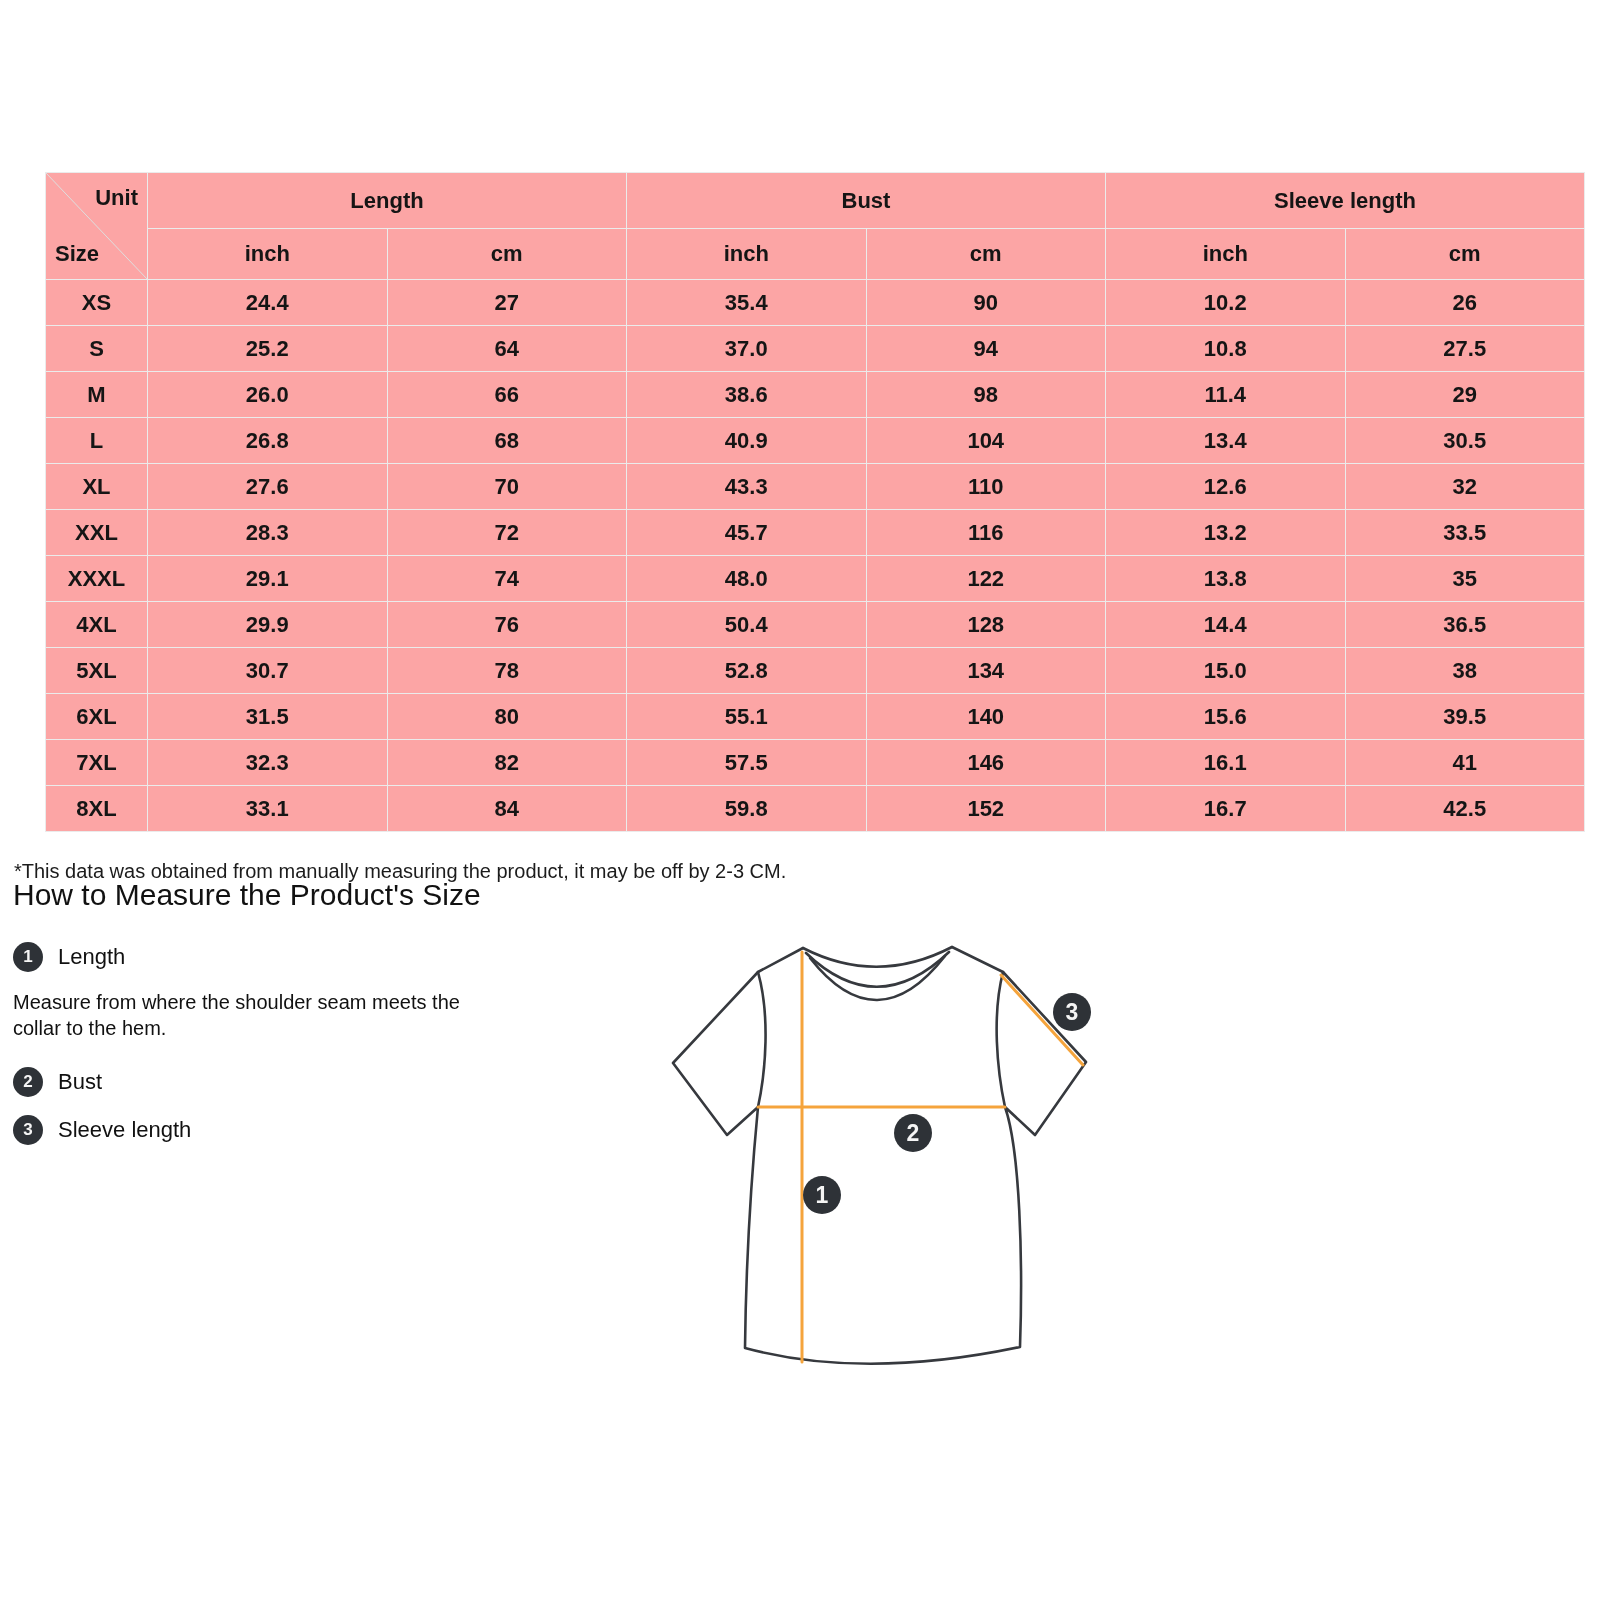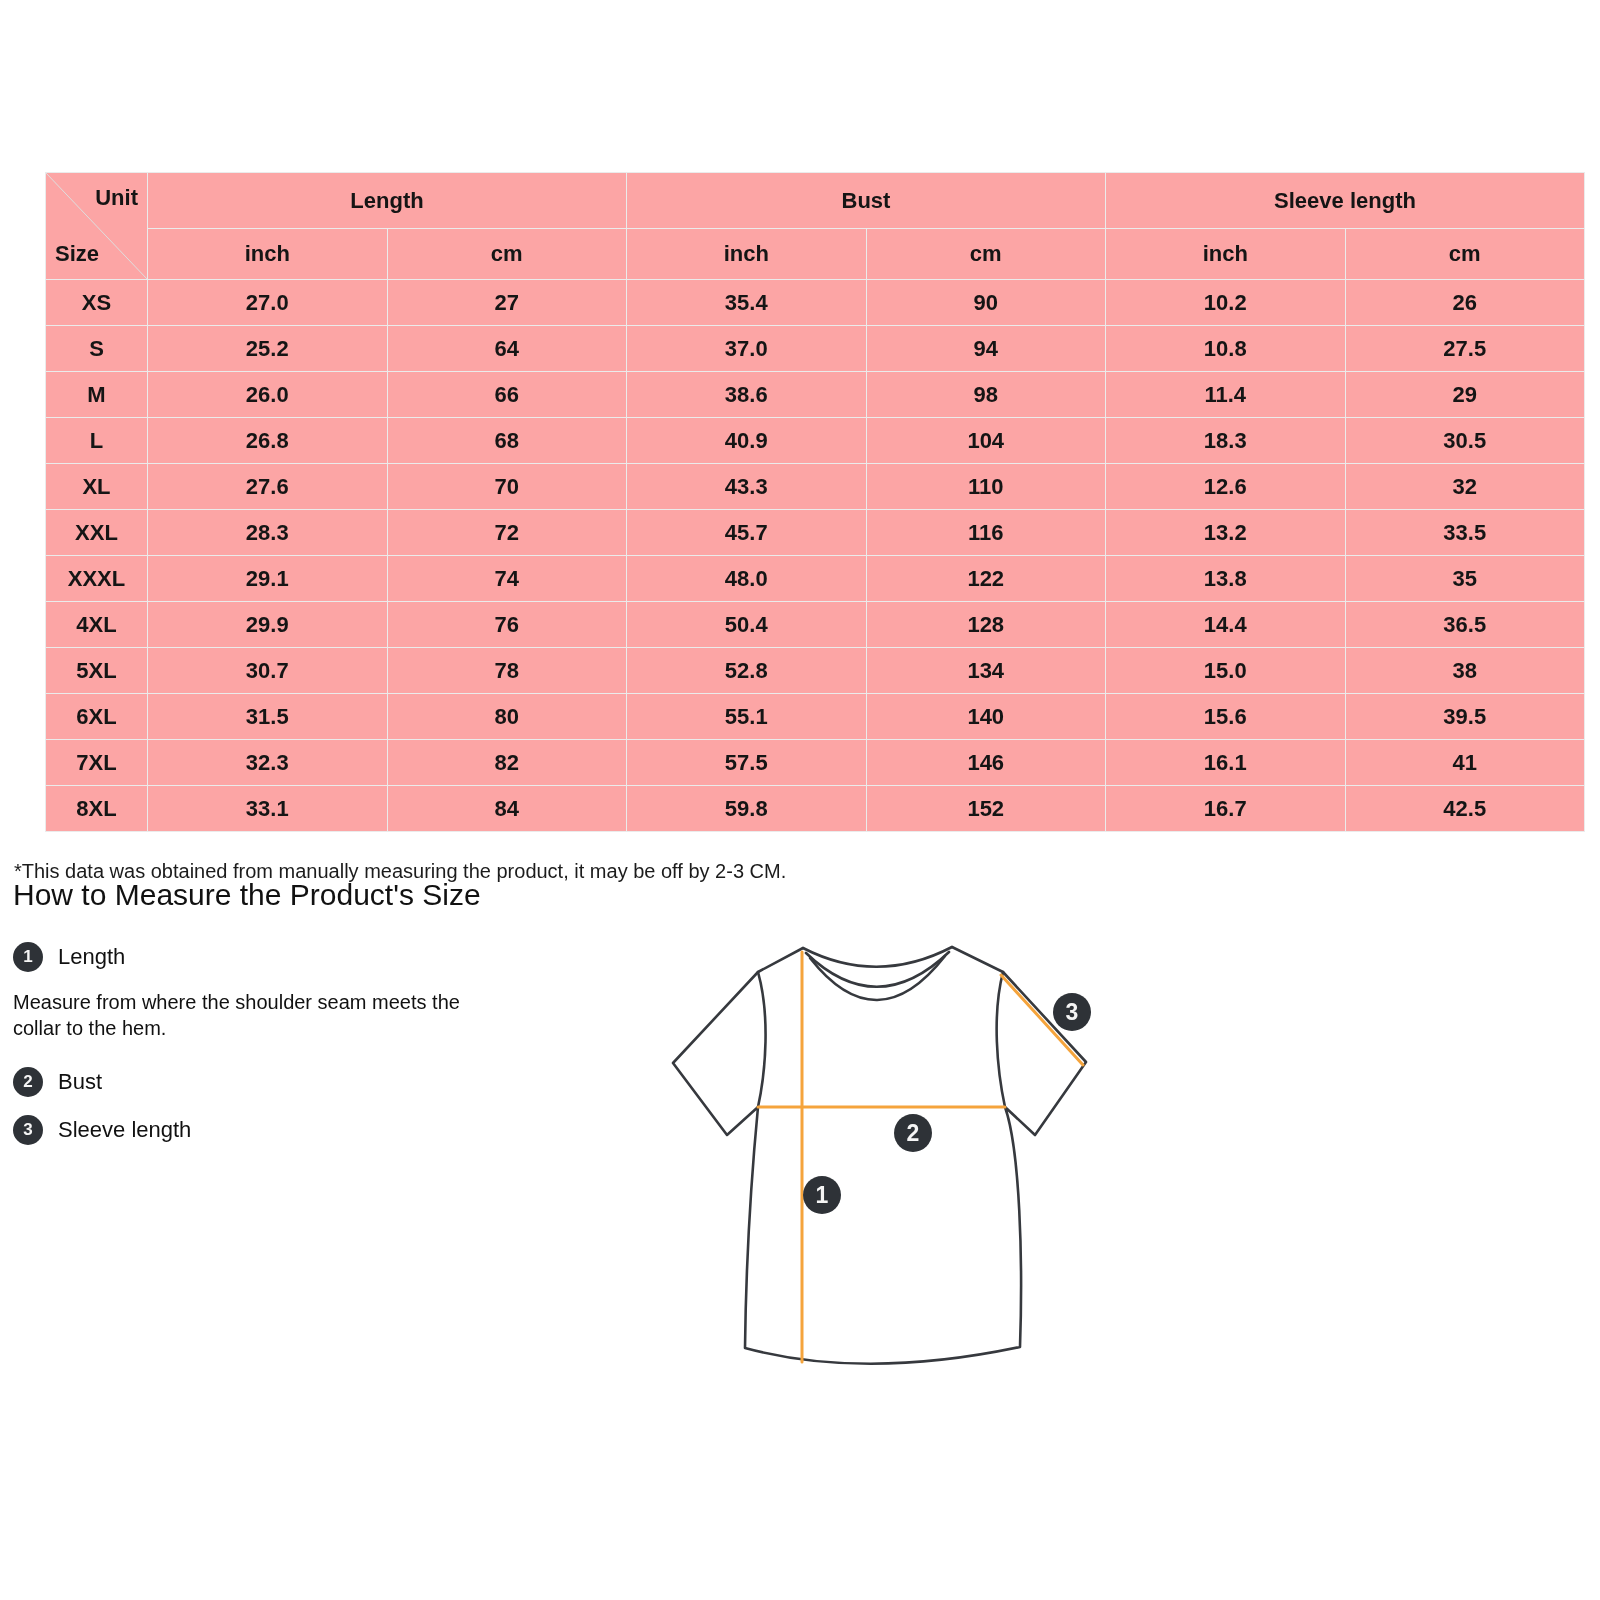--- a/index.html
+++ b/index.html
@@ -63,21 +63,21 @@
         <th>cm</th>
         <th>inch</th>
         <th>cm</th>
         <th>inch</th>
         <th>cm</th>
       </tr>
     </thead>
     <tbody>
       <tr>
         <th>XS</th>
-        <td>27.0</td>
+        <td>24.4</td>
         <td>27</td>
         <td>35.4</td>
         <td>90</td>
         <td>10.2</td>
         <td>26</td>
       </tr>
       <tr>
         <th>S</th>
         <td>25.2</td>
         <td>64</td>
@@ -94,21 +94,21 @@
         <td>98</td>
         <td>11.4</td>
         <td>29</td>
       </tr>
       <tr>
         <th>L</th>
         <td>26.8</td>
         <td>68</td>
         <td>40.9</td>
         <td>104</td>
-        <td>18.3</td>
+        <td>13.4</td>
         <td>30.5</td>
       </tr>
       <tr>
         <th>XL</th>
         <td>27.6</td>
         <td>70</td>
         <td>43.3</td>
         <td>110</td>
         <td>12.6</td>
         <td>32</td>

